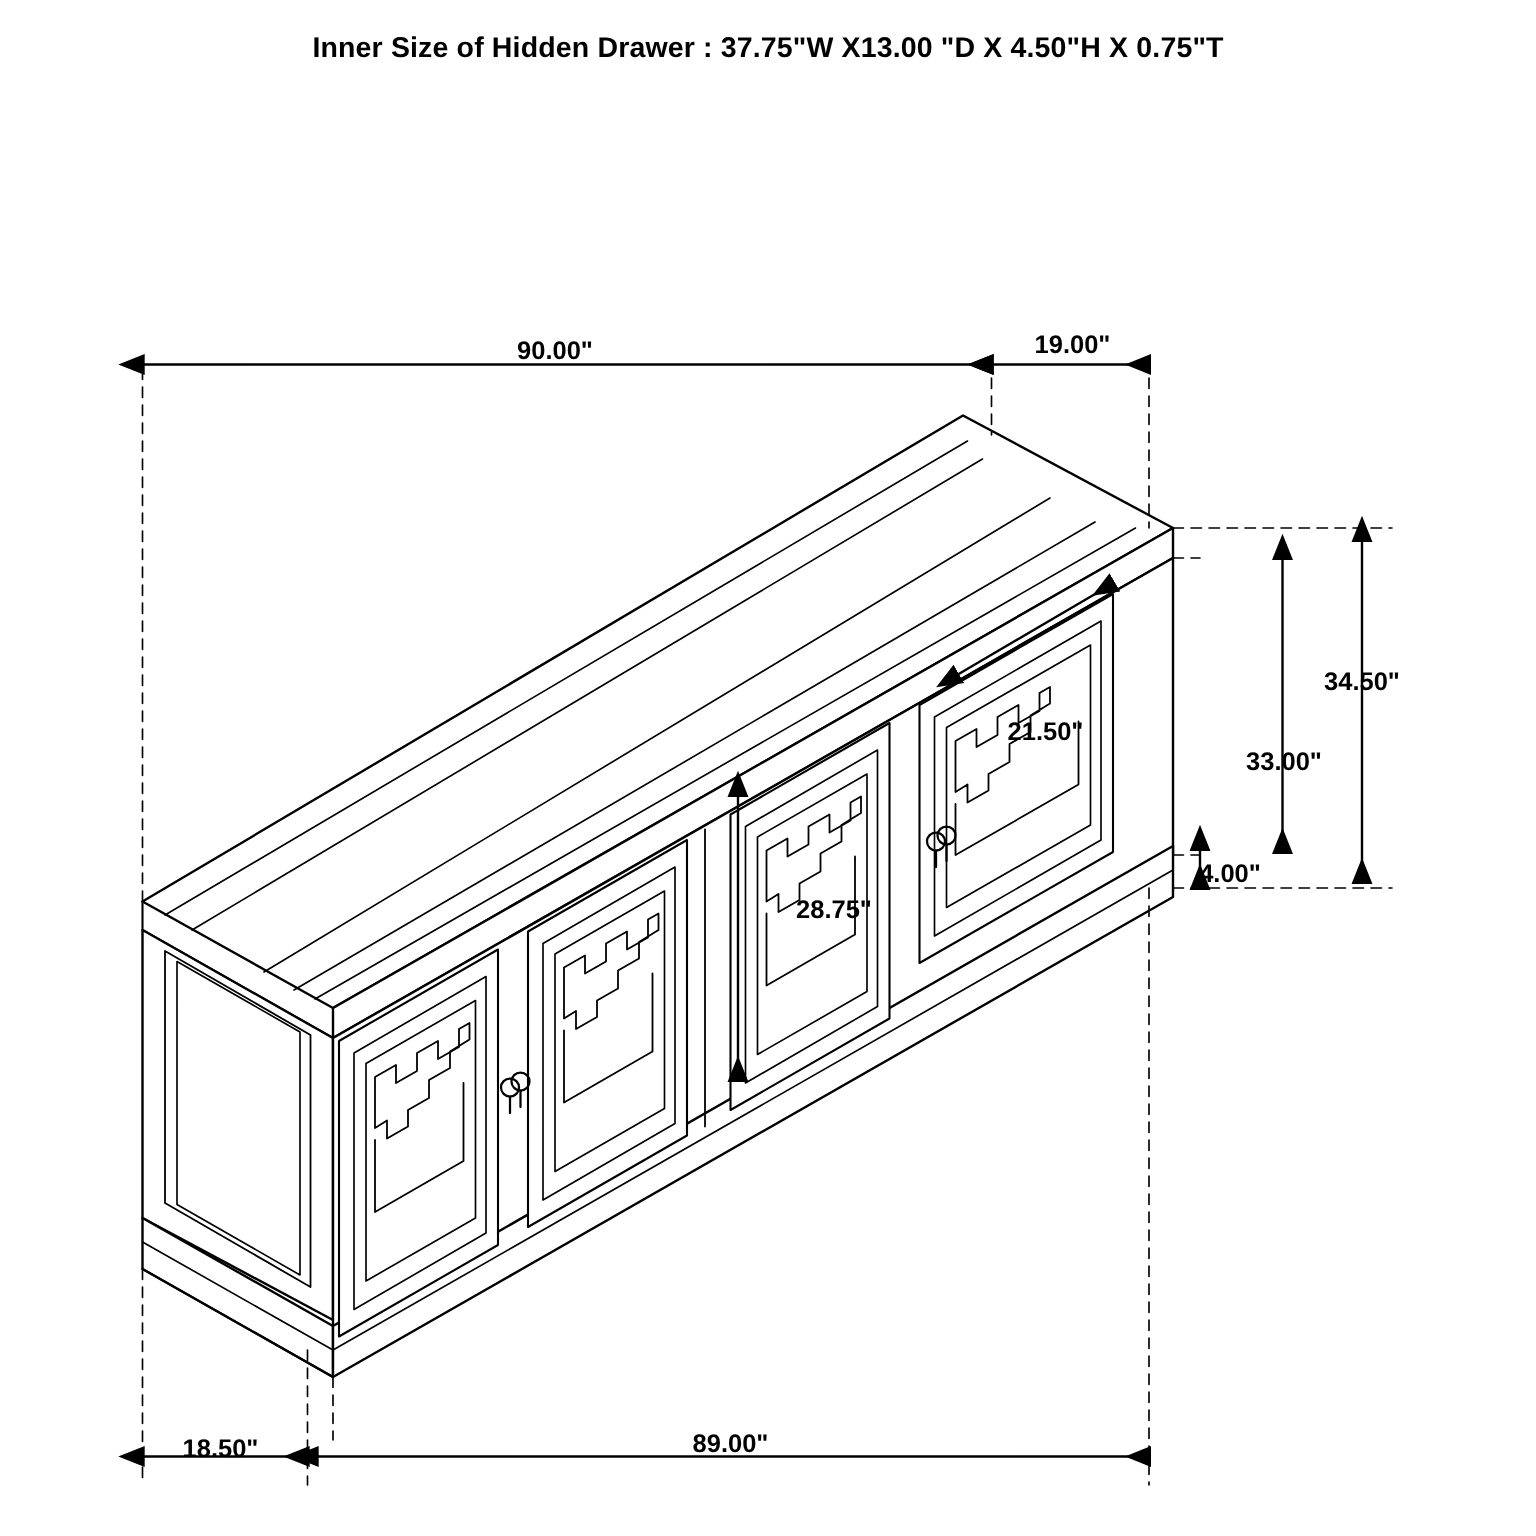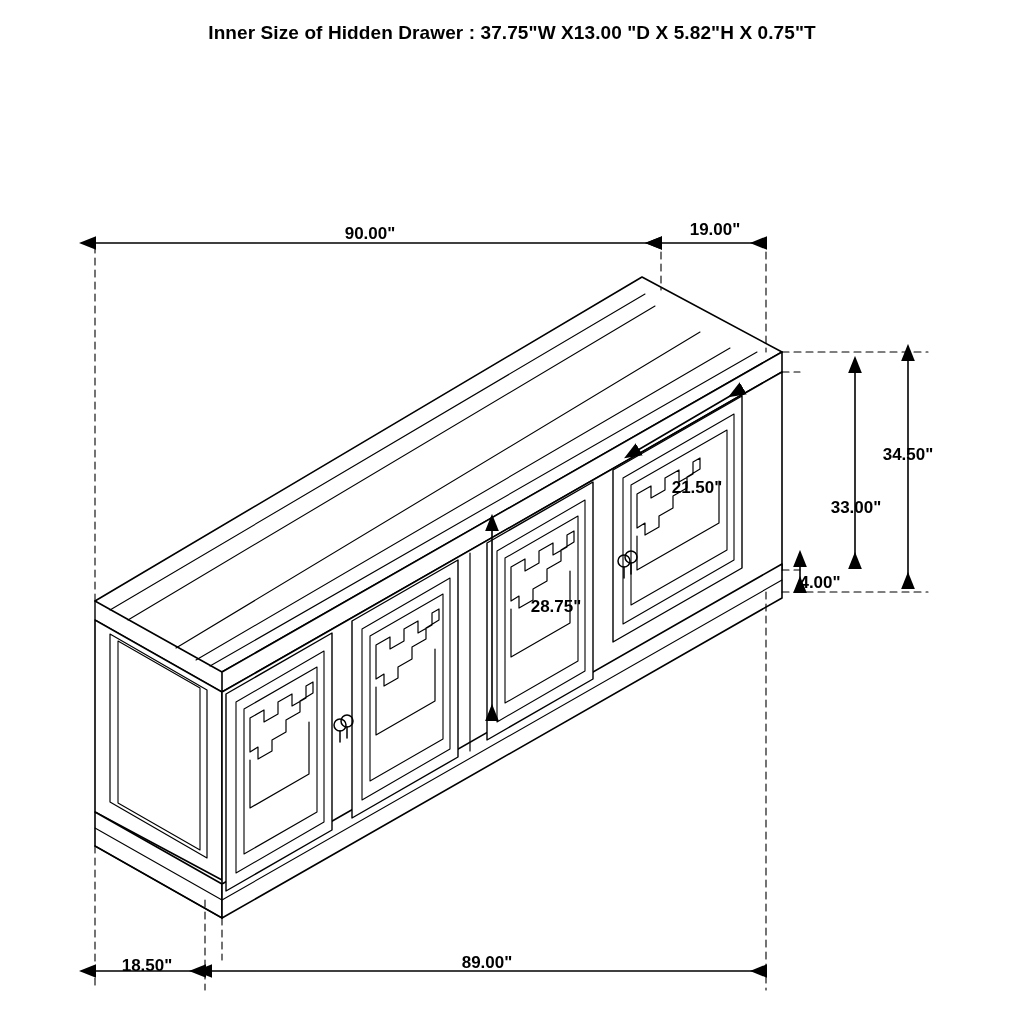--- a/index.html
+++ b/index.html
@@ -46,21 +46,21 @@
   }
   .dimlabel.center {
     transform: translate(-50%, -50%);
   }
 </style>
 </head>
 <body>
 
 <div id="stage">
 
-  <div id="title">Inner Size of Hidden Drawer : 37.75"W X13.00 "D X 5.82"H X 0.75"T</div>
+  <div id="title">Inner Size of Hidden Drawer : 37.75"W X13.00 "D X 4.50"H X 0.75"T</div>
 
   <svg id="drawing" viewBox="0 0 1024 1024">
     <defs>
       <marker id="arrow-end" viewBox="0 0 12 12" refX="11" refY="6" markerWidth="11" markerHeight="11" orient="auto-start-reverse">
         <path d="M 0 6 L 12 1.2 L 12 10.8 z" fill="#000"></path>
       </marker>
       <marker id="arrow-start" viewBox="0 0 12 12" refX="1" refY="6" markerWidth="11" markerHeight="11" orient="auto-start-reverse">
         <path d="M 12 6 L 0 1.2 L 0 10.8 z" fill="#000"></path>
       </marker>
     </defs>

